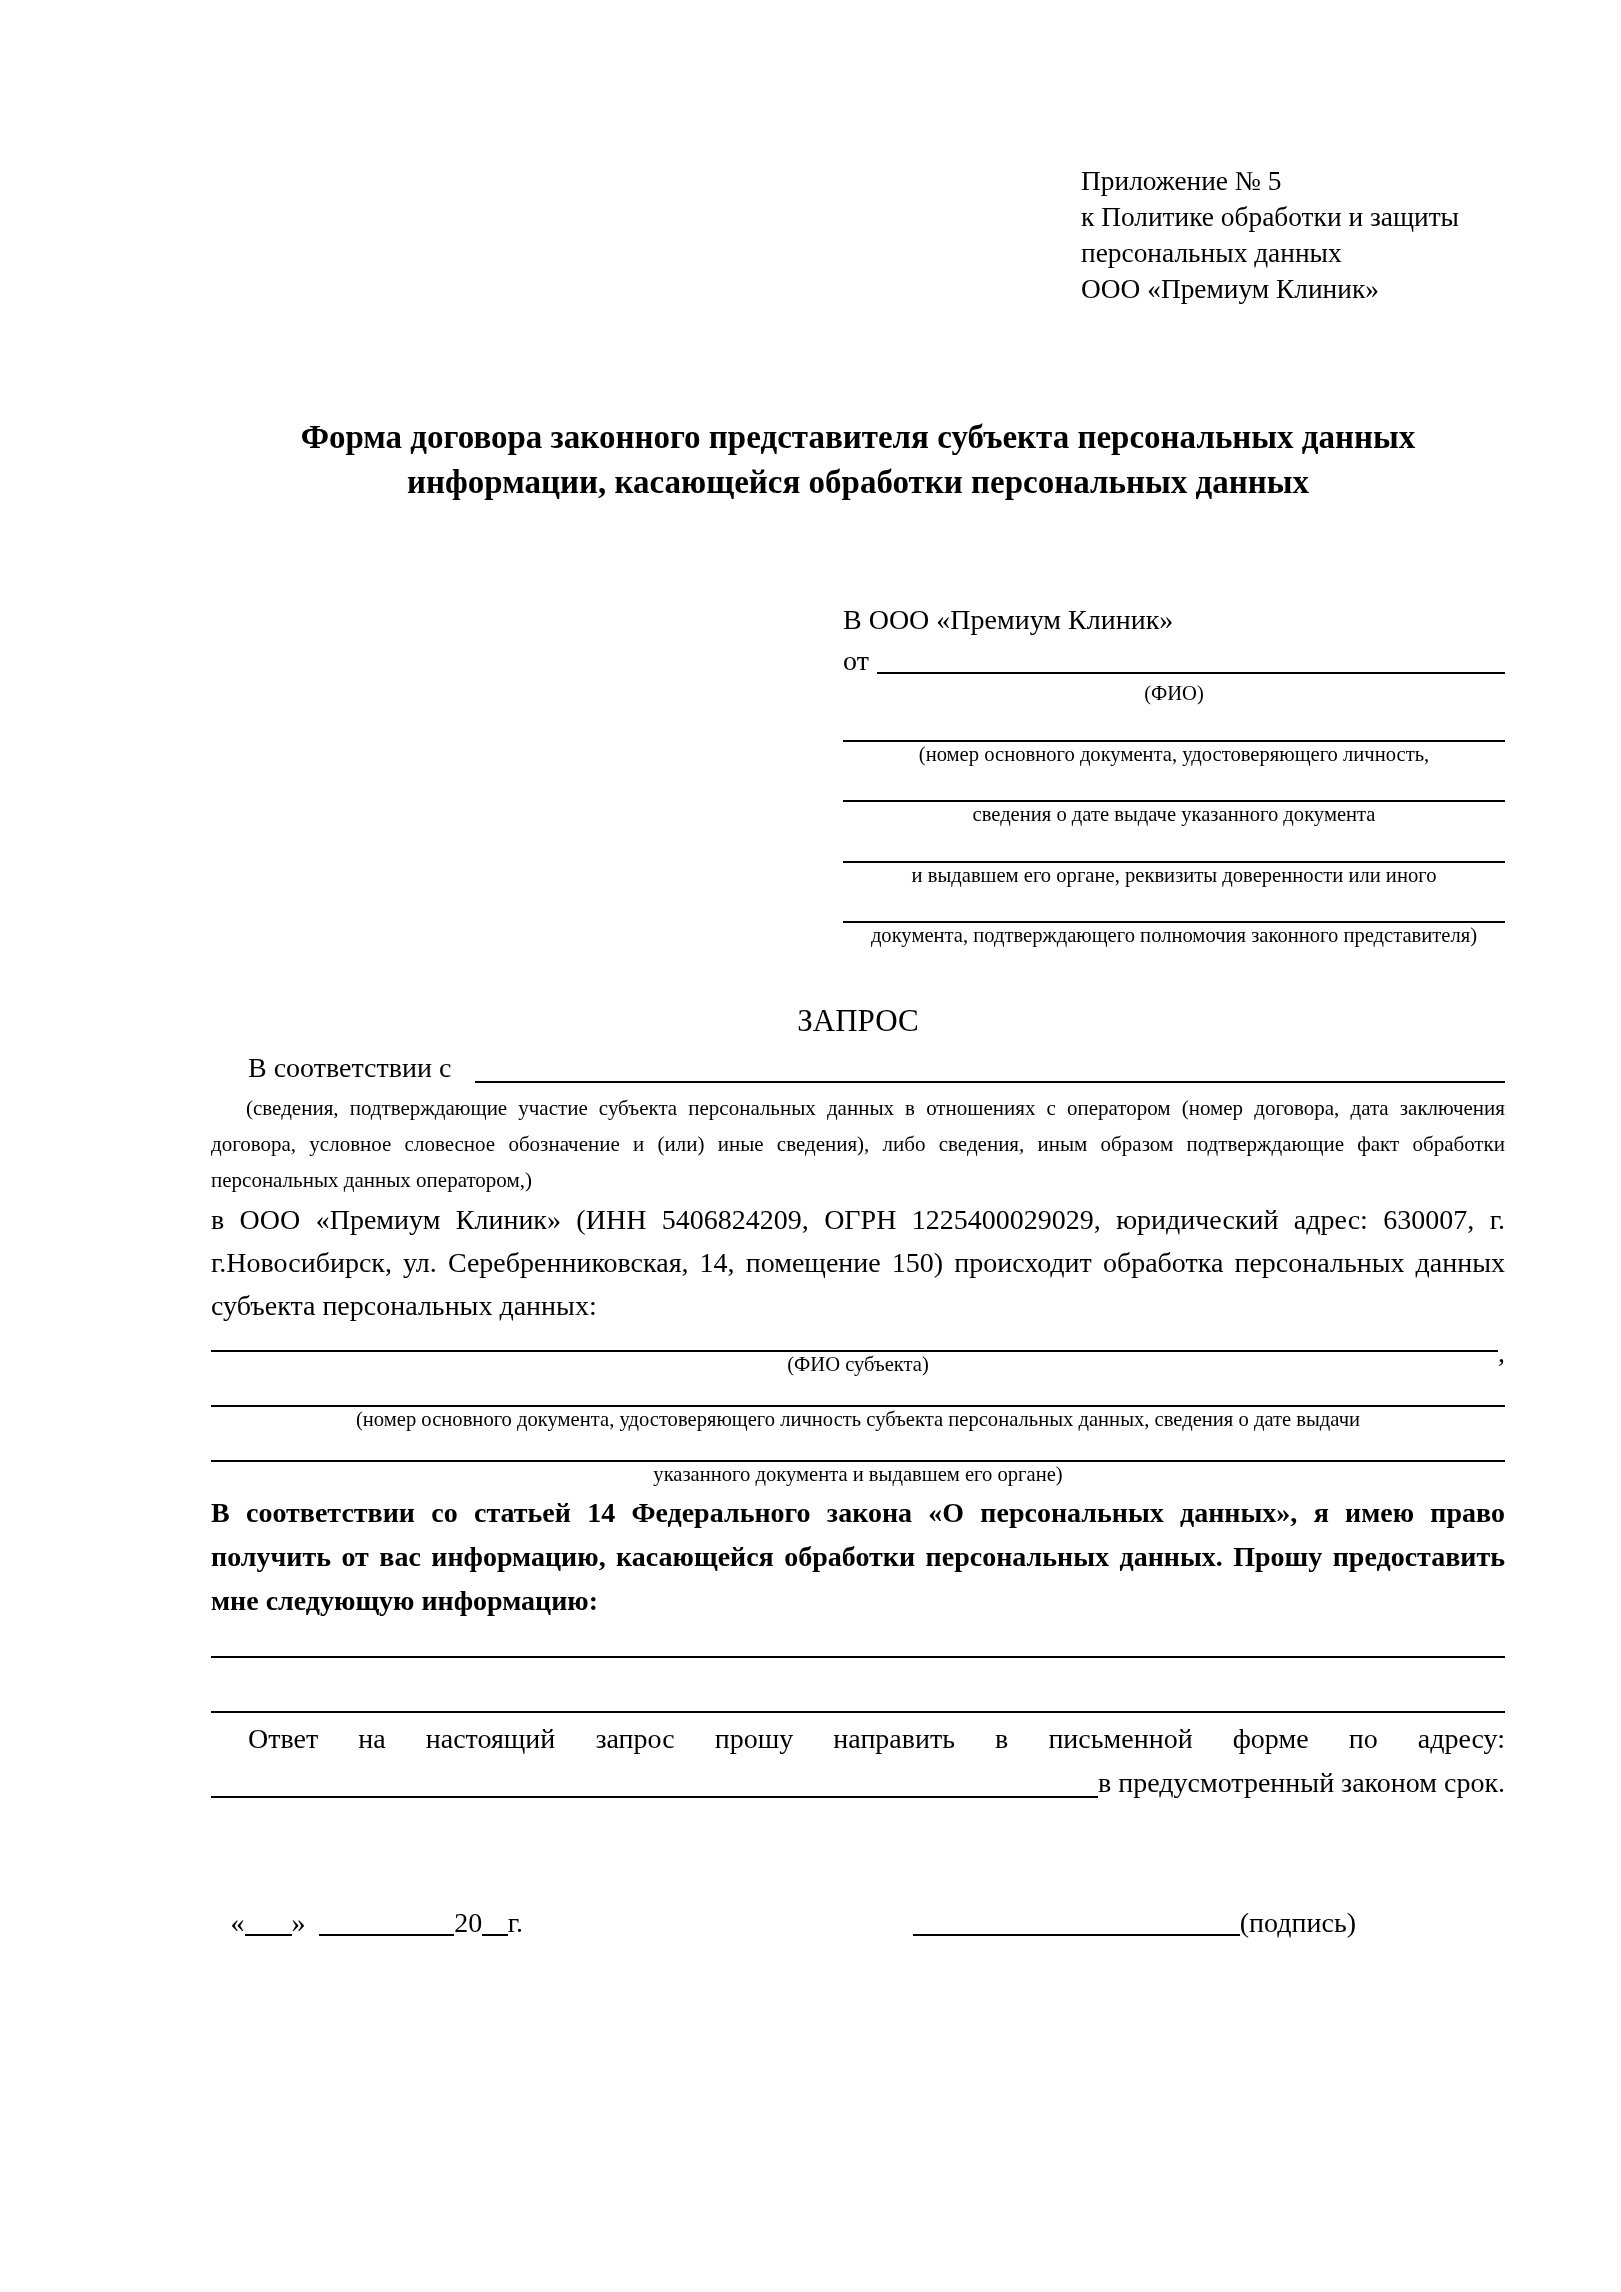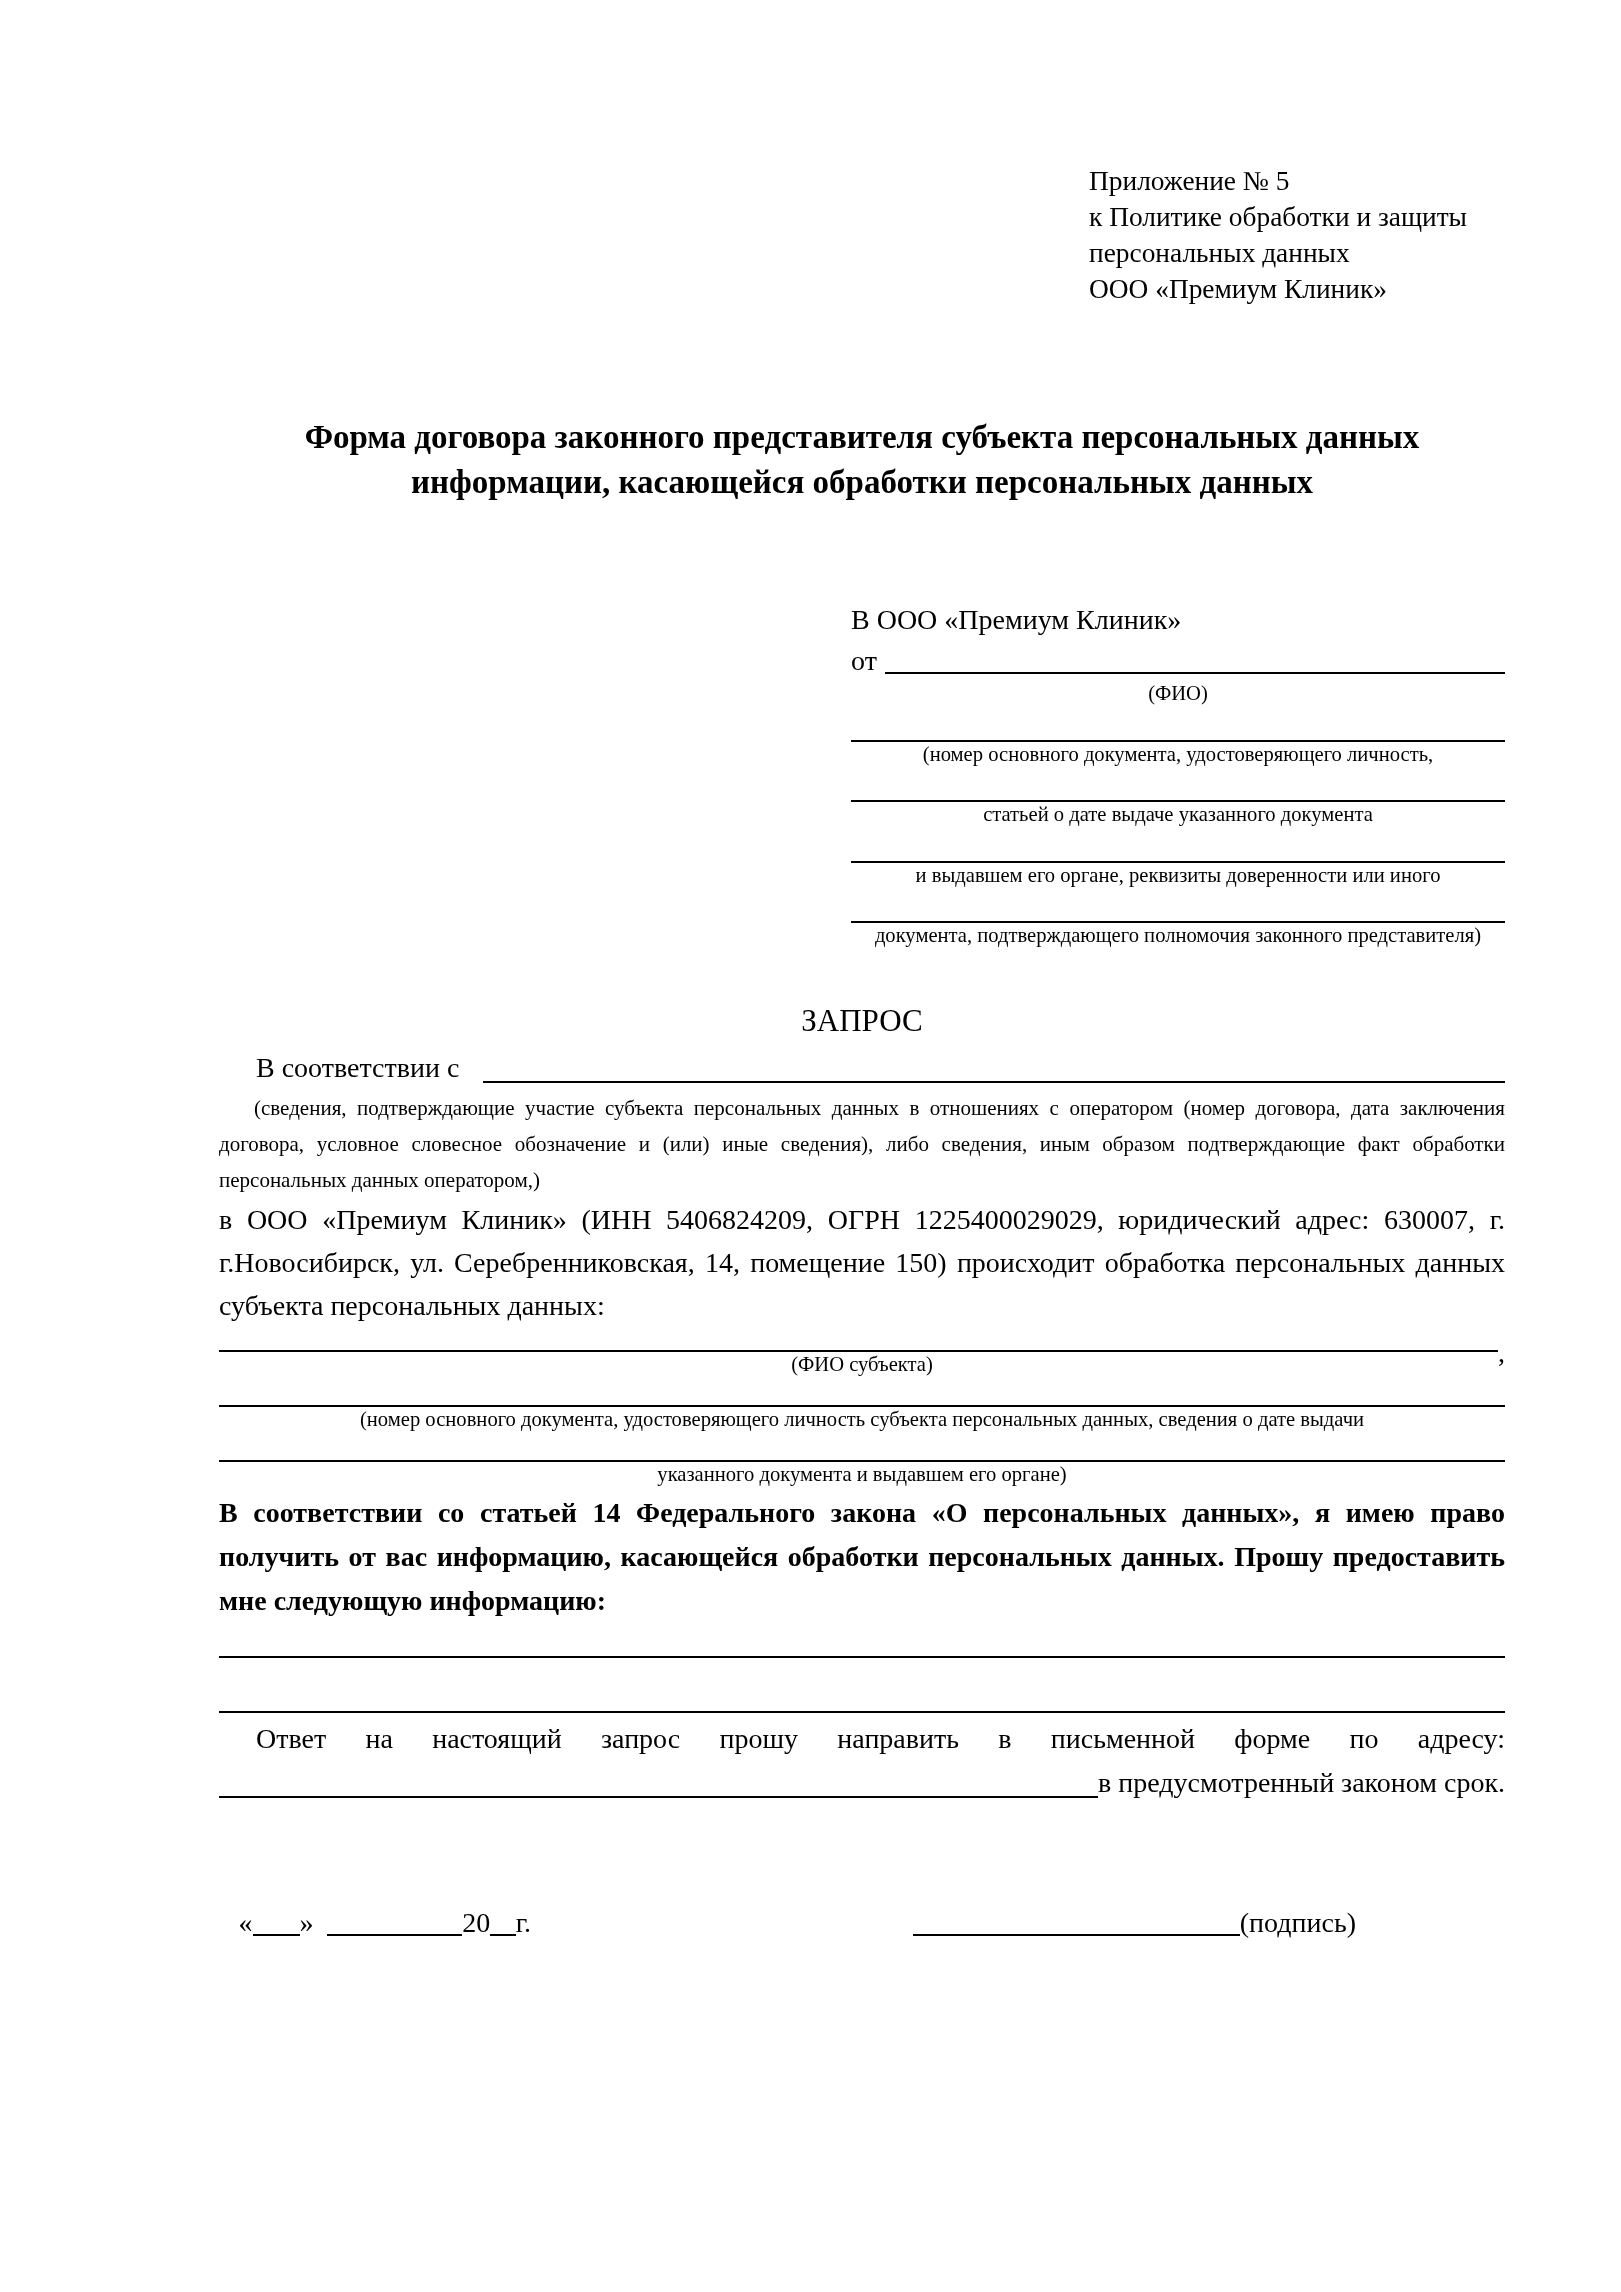--- a/index.html
+++ b/index.html
@@ -8,21 +8,21 @@
     width: 1621px;
     height: 2293px;
     background: #ffffff;
     color: #000000;
     font-family: "Liberation Serif", "DejaVu Serif", serif;
     font-size: 28px;
     overflow: hidden;
   }
   .content {
     position: absolute;
-    left: 219px;
+    left: 211px;
     right: 116px;
     top: 0;
   }
 
   
   .appendix {
     margin-top: 163px;
     margin-left: 870px;
     font-size: 27.4px;
     line-height: 36px;
@@ -149,21 +149,21 @@
       <div class="row row-42">
         <span>от</span>
         <span class="fill"></span>
       </div>
       <div class="u-caption">(ФИО)</div>
 
       <div class="u-row u-34"></div>
       <div class="u-caption">(номер основного документа, удостоверяющего личность,</div>
 
       <div class="u-row u-34"></div>
-      <div class="u-caption">статьей о дате выдаче указанного документа</div>
+      <div class="u-caption">сведения о дате выдаче указанного документа</div>
 
       <div class="u-row u-34"></div>
       <div class="u-caption">и выдавшем его органе, реквизиты доверенности или иного</div>
 
       <div class="u-row u-34"></div>
       <div class="u-caption">документа, подтверждающего полномочия законного представителя)</div>
     </div>
 
     <div class="zapros">ЗАПРОС</div>
 

